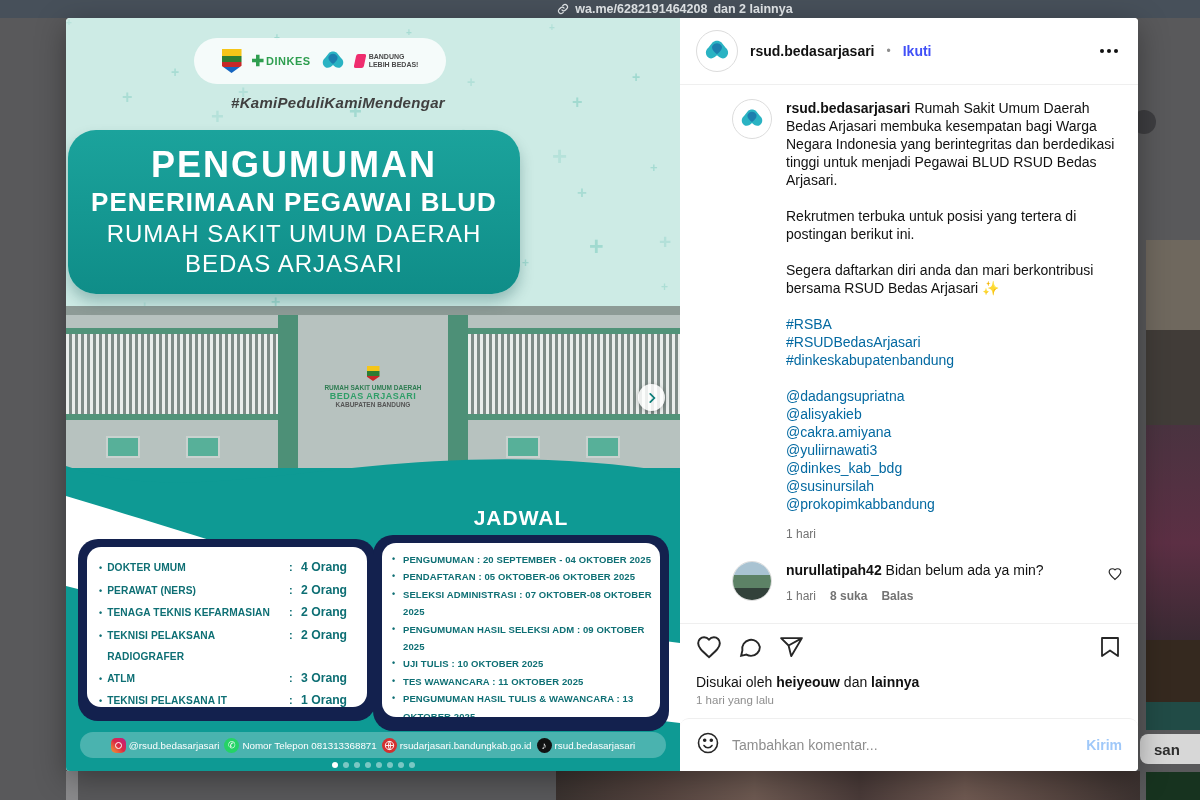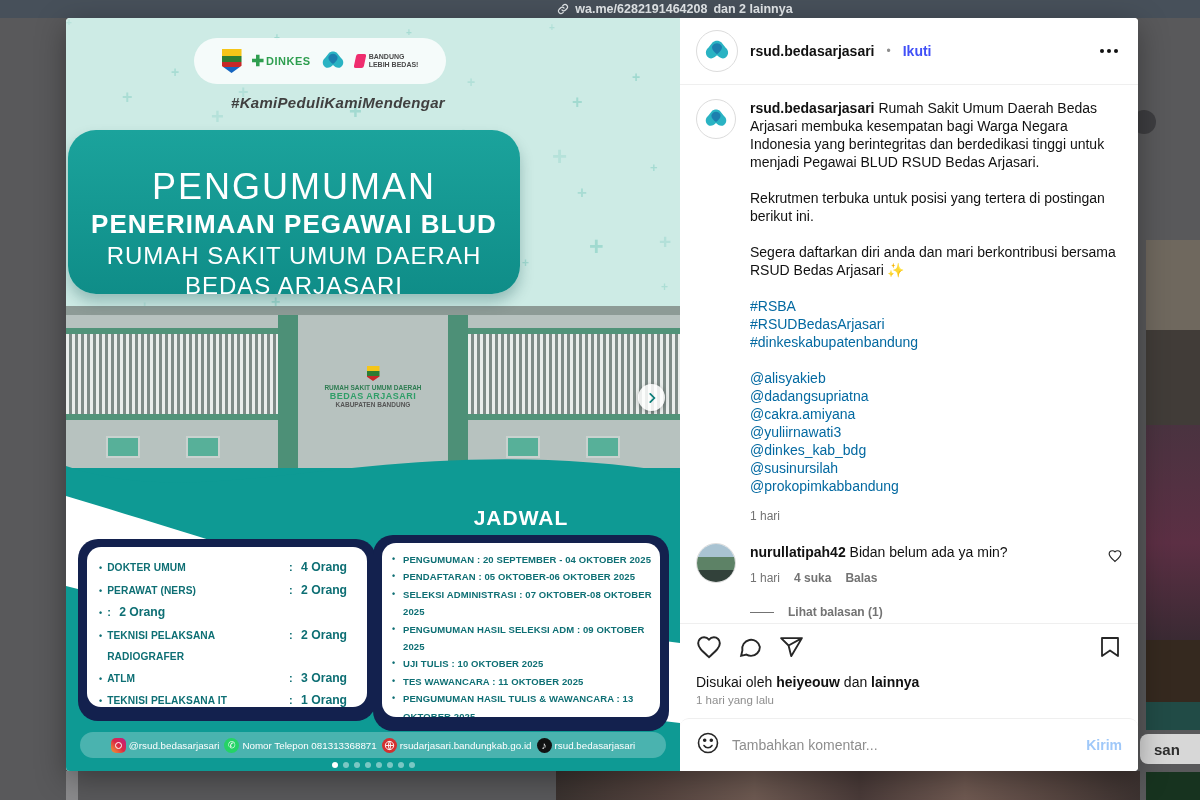--- a/index.html
+++ b/index.html
@@ -43,21 +43,21 @@
   .bedas { display:flex; align-items:center; gap:4px; }
   .bedas .flag { width:10px; height:14px; background:#ef2d6e; transform:skewX(-12deg); border-radius:2px; }
   .bedas .btxt { font-size:7px; font-weight:800; color:#4a4a4a; line-height:8px; }
 
   .campaign { position:absolute; left:0; right:70px; top:76px; text-align:center; z-index:2;
     color:#404040; font-size:15px; font-weight:800; font-style:italic; letter-spacing:.3px; }
 
   .titlebox { position:absolute; left:2px; top:112px; width:452px; height:164px; z-index:2;
     background:linear-gradient(180deg,#1ba39c,#0f8d88); border-radius:28px;
     box-shadow:0 8px 14px rgba(0,70,70,.28); color:#fff; text-align:center; padding-top:15px; }
-  .t1 { font-size:36px; font-weight:400; letter-spacing:2px; line-height:40px;margin-top:22px; }
+  .t1 { font-size:36px; font-weight:700; letter-spacing:2px; line-height:40px; }
   .t2 { font-size:26px; font-weight:800; letter-spacing:1px; line-height:34px; }
   .t3,.t4 { font-size:24px; font-weight:400; line-height:30px; letter-spacing:1px; }
 
   .photo { position:absolute; left:0; top:288px; width:614px; height:178px; z-index:1; background:#b7c2bf; }
   .photo .roof { position:absolute; top:0; left:0; right:0; height:9px; background:#8d9b96; }
   .louver { position:absolute; top:22px; height:92px; border:6px solid #519379;
     background:repeating-linear-gradient(90deg,#e9edeb 0 3px,#7e8b87 3px 6px); }
   .lv-l { left:-6px; width:224px; } .lv-r { right:-6px; width:224px; }
   .pillar { position:absolute; top:9px; bottom:0; width:20px; background:#4d9077; }
   .pl-1 { left:212px; } .pl-2 { left:382px; }
@@ -122,21 +122,21 @@
   .p-header { display:flex; align-items:center; gap:12px; padding:12px 16px; border-bottom:1px solid #efefef; flex:none; }
   .avatar { border-radius:50%; background:#fff; border:1px solid #dcdcdc; display:flex;
     align-items:center; justify-content:center; overflow:hidden; flex:none; }
   .av-42 { width:42px; height:42px; } .av-40 { width:40px; height:40px; }
   .uname { font-weight:700; font-size:14px; color:#111; }
   .hdr-sep { color:#8e8e8e; font-size:12px; }
   .follow { color:#4150f7; font-weight:700; font-size:14px; }
   .more { margin-left:auto; display:flex; gap:3px; padding:4px; }
   .more i { width:4px; height:4px; border-radius:50%; background:#111; }
 
-  .p-body { flex:1; overflow:hidden; padding:14px 16px 0; font-size:14px; line-height:18px; color:#111; }
+  .p-body { flex:1; overflow:hidden; padding:14px 16px 0; font-size:14px; line-height:18px; color:#111;margin-left:36px; }
   .cap-row { display:flex; gap:14px; }
   .cap-text .blank { height:18px; }
   .linkc { color:#0369a1; }
   .age { color:#737373; font-size:12px; margin-top:12px; }
 
   .c-row { display:flex; gap:14px; margin-top:18px; }
   .c-main { flex:1; min-width:0; }
   .c-meta { display:flex; gap:14px; color:#737373; font-size:12px; margin-top:8px; }
   .c-meta .semib { font-weight:600; }
   .c-like { flex:none; padding-top:6px; }
@@ -314,20 +314,21 @@
               <span class="pcount">4 Orang</span>
             </div>
           <div class="prow">
               <span class="pb">•</span>
               <span class="plabel">PERAWAT (NERS)</span>
               <span class="pcolon">:</span>
               <span class="pcount">2 Orang</span>
             </div>
           <div class="prow">
               <span class="pb">•</span>
+              <span class="plabel">TENAGA TEKNIS KEFARMASIAN</span>
               <span class="pcolon">:</span>
               <span class="pcount">2 Orang</span>
             </div>
           <div class="prow">
               <span class="pb">•</span>
               <span class="plabel">TEKNISI PELAKSANA RADIOGRAFER</span>
               <span class="pcolon">:</span>
               <span class="pcount">2 Orang</span>
             </div>
           <div class="prow">
@@ -437,43 +438,43 @@
             </div>
             <div class="blank"></div>
             <div>Rekrutmen terbuka untuk posisi yang tertera di postingan berikut ini.</div>
             <div class="blank"></div>
             <div>Segera daftarkan diri anda dan mari berkontribusi bersama RSUD Bedas Arjasari ✨</div>
             <div class="blank"></div>
             <div class="linkc">#RSBA</div>
             <div class="linkc">#RSUDBedasArjasari</div>
             <div class="linkc">#dinkeskabupatenbandung</div>
             <div class="blank"></div>
+            <div class="linkc">@dadangsupriatna</div>
             <div class="linkc">@alisyakieb</div>
-            <div class="linkc">@dadangsupriatna</div>
             <div class="linkc">@cakra.amiyana</div>
             <div class="linkc">@yuliirnawati3</div>
             <div class="linkc">@dinkes_kab_bdg</div>
             <div class="linkc">@susinursilah</div>
             <div class="linkc">@prokopimkabbandung</div>
             <div class="age">1 hari</div>
           </div>
         </div>
 
         <div class="c-row">
           <span class="avatar av-40">
               <span class="grad-av1"></span>
             </span>
           <div class="c-main">
             <div>
               <span class="uname">nurullatipah42</span>
               <span>Bidan belum ada ya min?</span>
             </div>
             <div class="c-meta">
               <span>1 hari</span>
-              <span class="semib">4 suka</span>
+              <span class="semib">8 suka</span>
               <span class="semib">Balas</span>
             </div>
           </div>
           <span class="c-like">
             <svg width="14" height="14" viewBox="0 0 24 24" fill="none" stroke="#262626" stroke-width="2">
               <path d="M12 21.35l-1.45-1.32C5.4 15.36 2 12.28 2 8.5 2 5.42 4.42 3 7.5 3c1.74 0 3.41.81 4.5 2.09C13.09 3.81 14.76 3 16.5 3 19.58 3 22 5.42 22 8.5c0 3.78-3.4 6.86-8.55 11.54L12 21.35z"></path>
             </svg>
           </span>
         </div>
 

